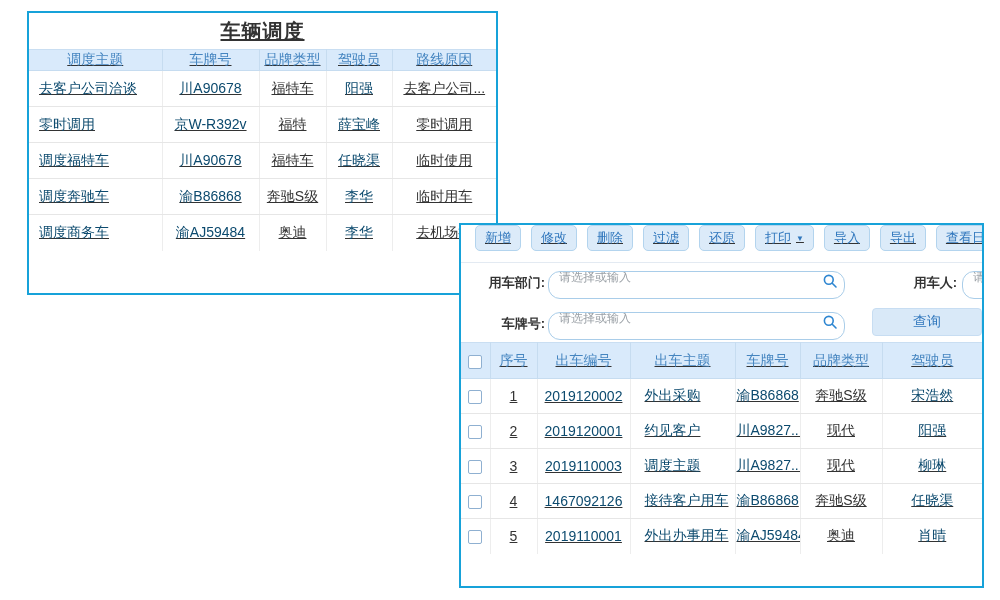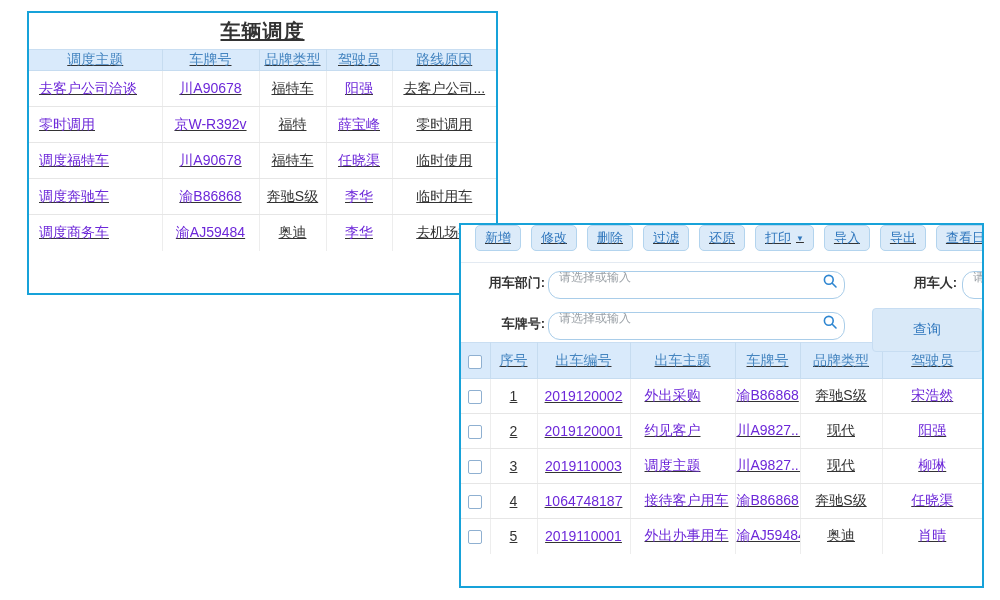--- a/index.html
+++ b/index.html
@@ -16,21 +16,21 @@
   table{border-collapse:collapse;table-layout:fixed;width:100%;}
   .grid th{background:#d9eafb;color:#4585c0;font-weight:normal;font-size:14px;
     border-top:1px solid #c9def2;border-right:1px solid #c6dcf0;border-bottom:1px solid #c6dcf0;}
   .grid th:last-child{border-right:none;}
   .grid td{font-size:14px;text-align:center;border-right:1px solid #ededed;
     border-bottom:1px solid #e6e6e6;white-space:nowrap;overflow:hidden;background:#fff;}
   .grid td:last-child{border-right:none;}
   .grid tr:last-child td{border-bottom:none;}
   #dispatch-panel th{height:16px;}
   #dispatch-panel td{height:36px;}
-  .c-blue{color:#6d28d9;margin-left:44px;}
+  .c-blue{color:#0c4a6e;margin-left:44px;}
   .c-left{text-align:left !important;padding-left:10px;}
 
   
   #records-panel{left:459px;top:223px;width:525px;height:365px;z-index:2;overflow:hidden;}
   .tabbar{position:relative;height:33px;border-bottom:1px solid #dfe3e7;display:flex;
     align-items:stretch;padding-left:14px;background:#fff;}
   .tab{display:flex;align-items:center;padding:0 12px;font-size:14px;color:#444;
     cursor:pointer;position:relative;margin-right:14px;}
   .tab.active{font-weight:bold;color:#222;border-bottom:2px solid #4a90d2;}
   .tab-close{font-size:12px;color:#9aa0a6;margin-left:5px;position:relative;top:-6px;
@@ -50,21 +50,21 @@
   .fld input{width:100%;height:28px;border:1px solid #a9cde9;border-radius:12px;
     padding:0 28px 16px 10px;font-size:12px;color:#333;font-family:inherit;outline:none;}
   .fld input::placeholder{color:#9aa0a6;}
   .search-ic{position:absolute;right:7px;top:6px;width:16px;height:16px;cursor:pointer;}
   #f-dept{left:87px;top:4px;width:297px;}
   #l-dept{left:0;top:11px;width:84px;}
   #f-user{left:501px;top:4px;width:140px;}
   #l-user{left:412px;top:11px;width:84px;}
   #f-plate{left:87px;top:45px;width:297px;}
   #l-plate{left:0;top:52px;width:84px;}
-  #query-btn{position:absolute;left:411px;top:45px;width:110px;height:44px;
+  #query-btn{position:absolute;left:411px;top:45px;width:110px;height:28px;
     background:#d9e9f8;border:1px solid #c7ddf2;border-radius:4px;color:#3077bd;
     font-size:14px;font-family:inherit;cursor:pointer;}
 
   #records-panel .grid th{height:36px;}
   #records-panel .grid td{height:35px;}
   .chk{appearance:none;-webkit-appearance:none;width:14px;height:14px;
     border:1.5px solid #8fb0d1;border-radius:2px;background:#fff;margin:0;
     vertical-align:middle;cursor:pointer;}
   .t-left{text-align:left !important;padding-left:14px;}
 </style>
@@ -222,21 +222,21 @@
           <td>3</td>
           <td class="c-blue">2019110003</td>
           <td class="c-blue t-left">调度主题</td>
           <td class="c-blue">川A9827...</td>
           <td>现代</td>
           <td class="c-blue">柳琳</td>
         </tr>
         <tr>
           <td><input type="checkbox" class="chk" style=""></td>
           <td>4</td>
-          <td class="c-blue">1064748187</td>
+          <td class="c-blue">1467092126</td>
           <td class="c-blue t-left">接待客户用车</td>
           <td class="c-blue">渝B86868</td>
           <td>奔驰S级</td>
           <td class="c-blue">任晓渠</td>
         </tr>
         <tr>
           <td><input type="checkbox" class="chk" style=""></td>
           <td>5</td>
           <td class="c-blue">2019110001</td>
           <td class="c-blue t-left">外出办事用车</td>

